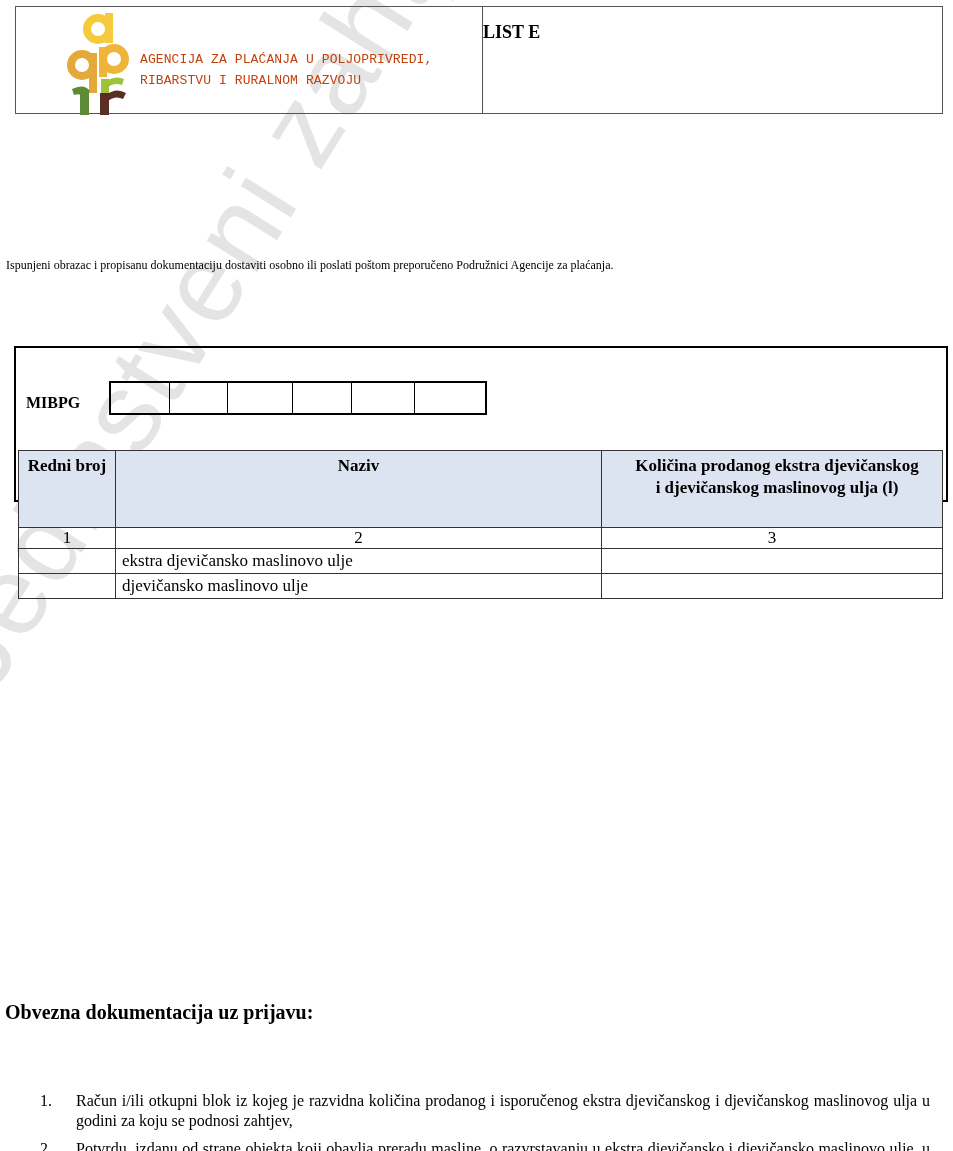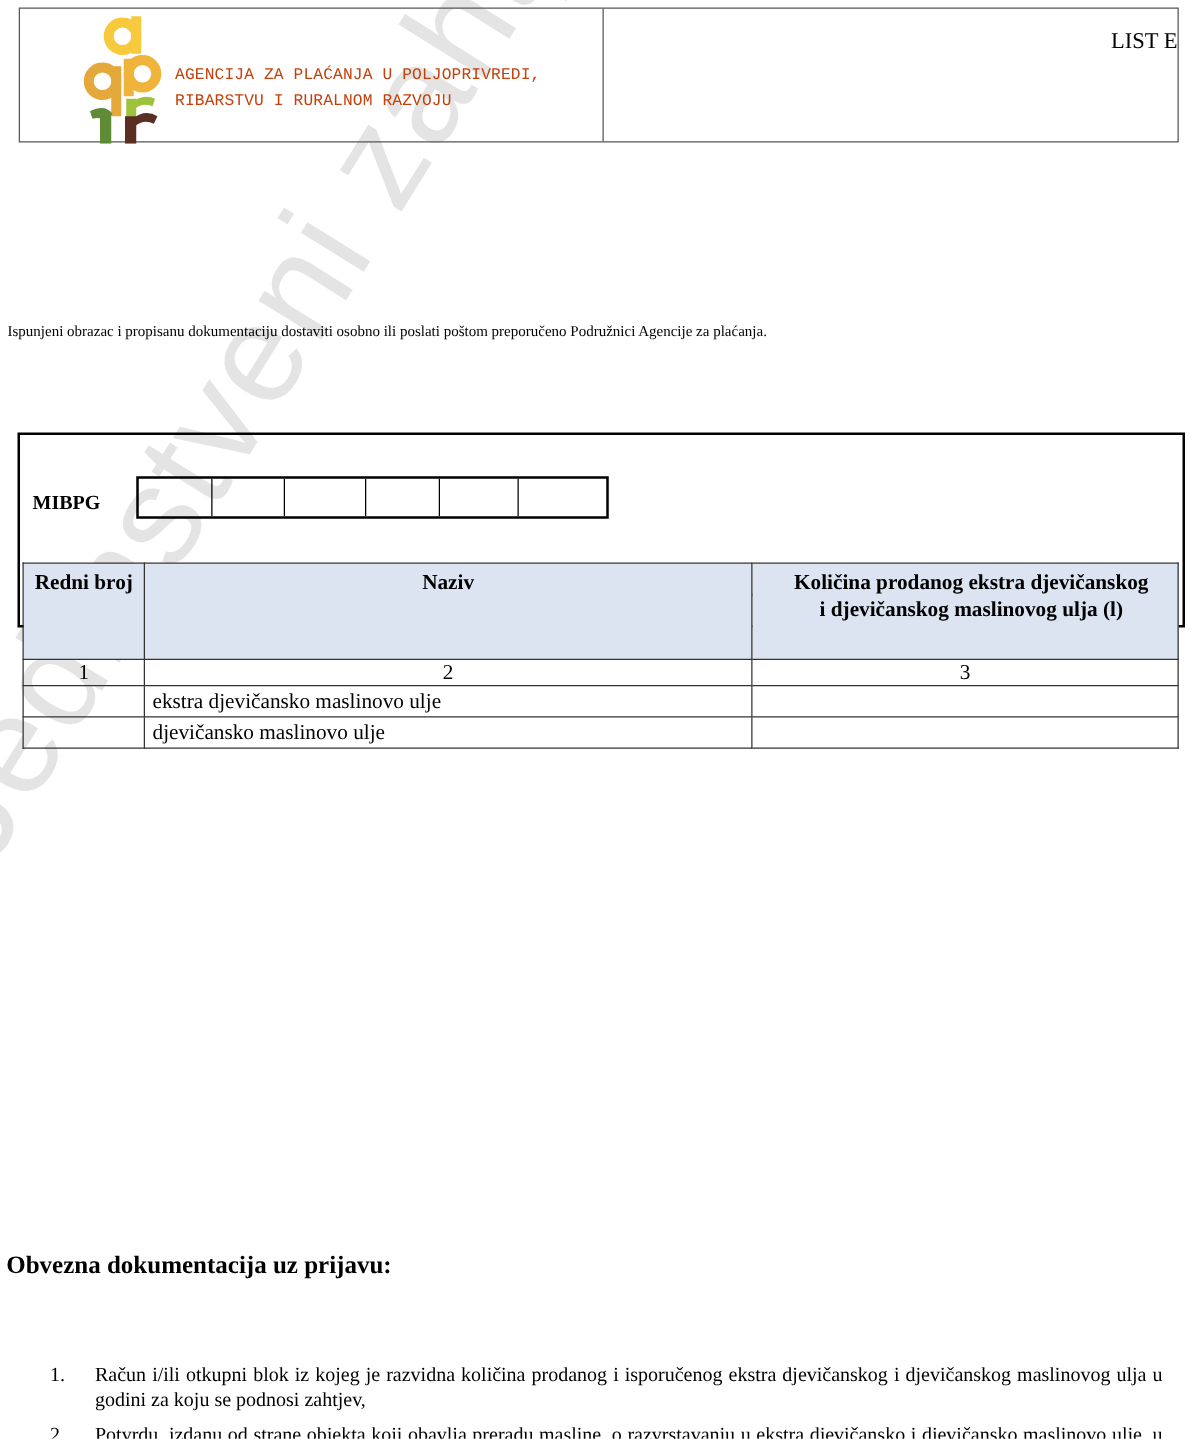--- a/index.html
+++ b/index.html
@@ -2,21 +2,21 @@
 <html><head>
 <meta charset="utf-8">
 <style>
   html, body { margin:0; padding:0; background:#ffffff; }
   body { width:953px; height:1151px; position:relative; overflow:hidden;
          font-family:"Liberation Serif", serif; color:#000; }
 
   .header { position:absolute; left:15px; top:6px; width:928px; height:108px;
             border:1px solid #555; display:flex; box-sizing:border-box; }
   .header-left { width:466px; border-right:1px solid #555; position:relative; }
-  .header-right { flex:1; text-align:right; font-weight:normal; font-size:18px; line-height:23px; padding-top:14px; }
+  .header-right { flex:1; text-align:left; font-weight:bold; font-size:18px; line-height:23px; padding-top:14px; }
   .logo { position:absolute; left:46px; top:2px; width:75px; height:106px; }
   .agency { position:absolute; left:124px; top:42px; font-family:Liberation Mono, monospace;
             font-size:13px; line-height:21px; letter-spacing:0.1px; color:#c2410c; }
 
   .intro { position:absolute; left:6px; top:146px; width:920px; font-size:12px; line-height:22px; }
 
   .farmer-box { position:absolute; left:14px; top:216px; width:934px; height:156px;
                 border:2px solid #000; border-right-width:2px; box-sizing:border-box; }
   .mibpg-label { position:absolute; left:10px; top:46px; font-weight:bold; font-size:16px; }
   .mibpg-cells { position:absolute; left:93px; top:33px; display:flex; border:2px solid #000; height:30px; }

